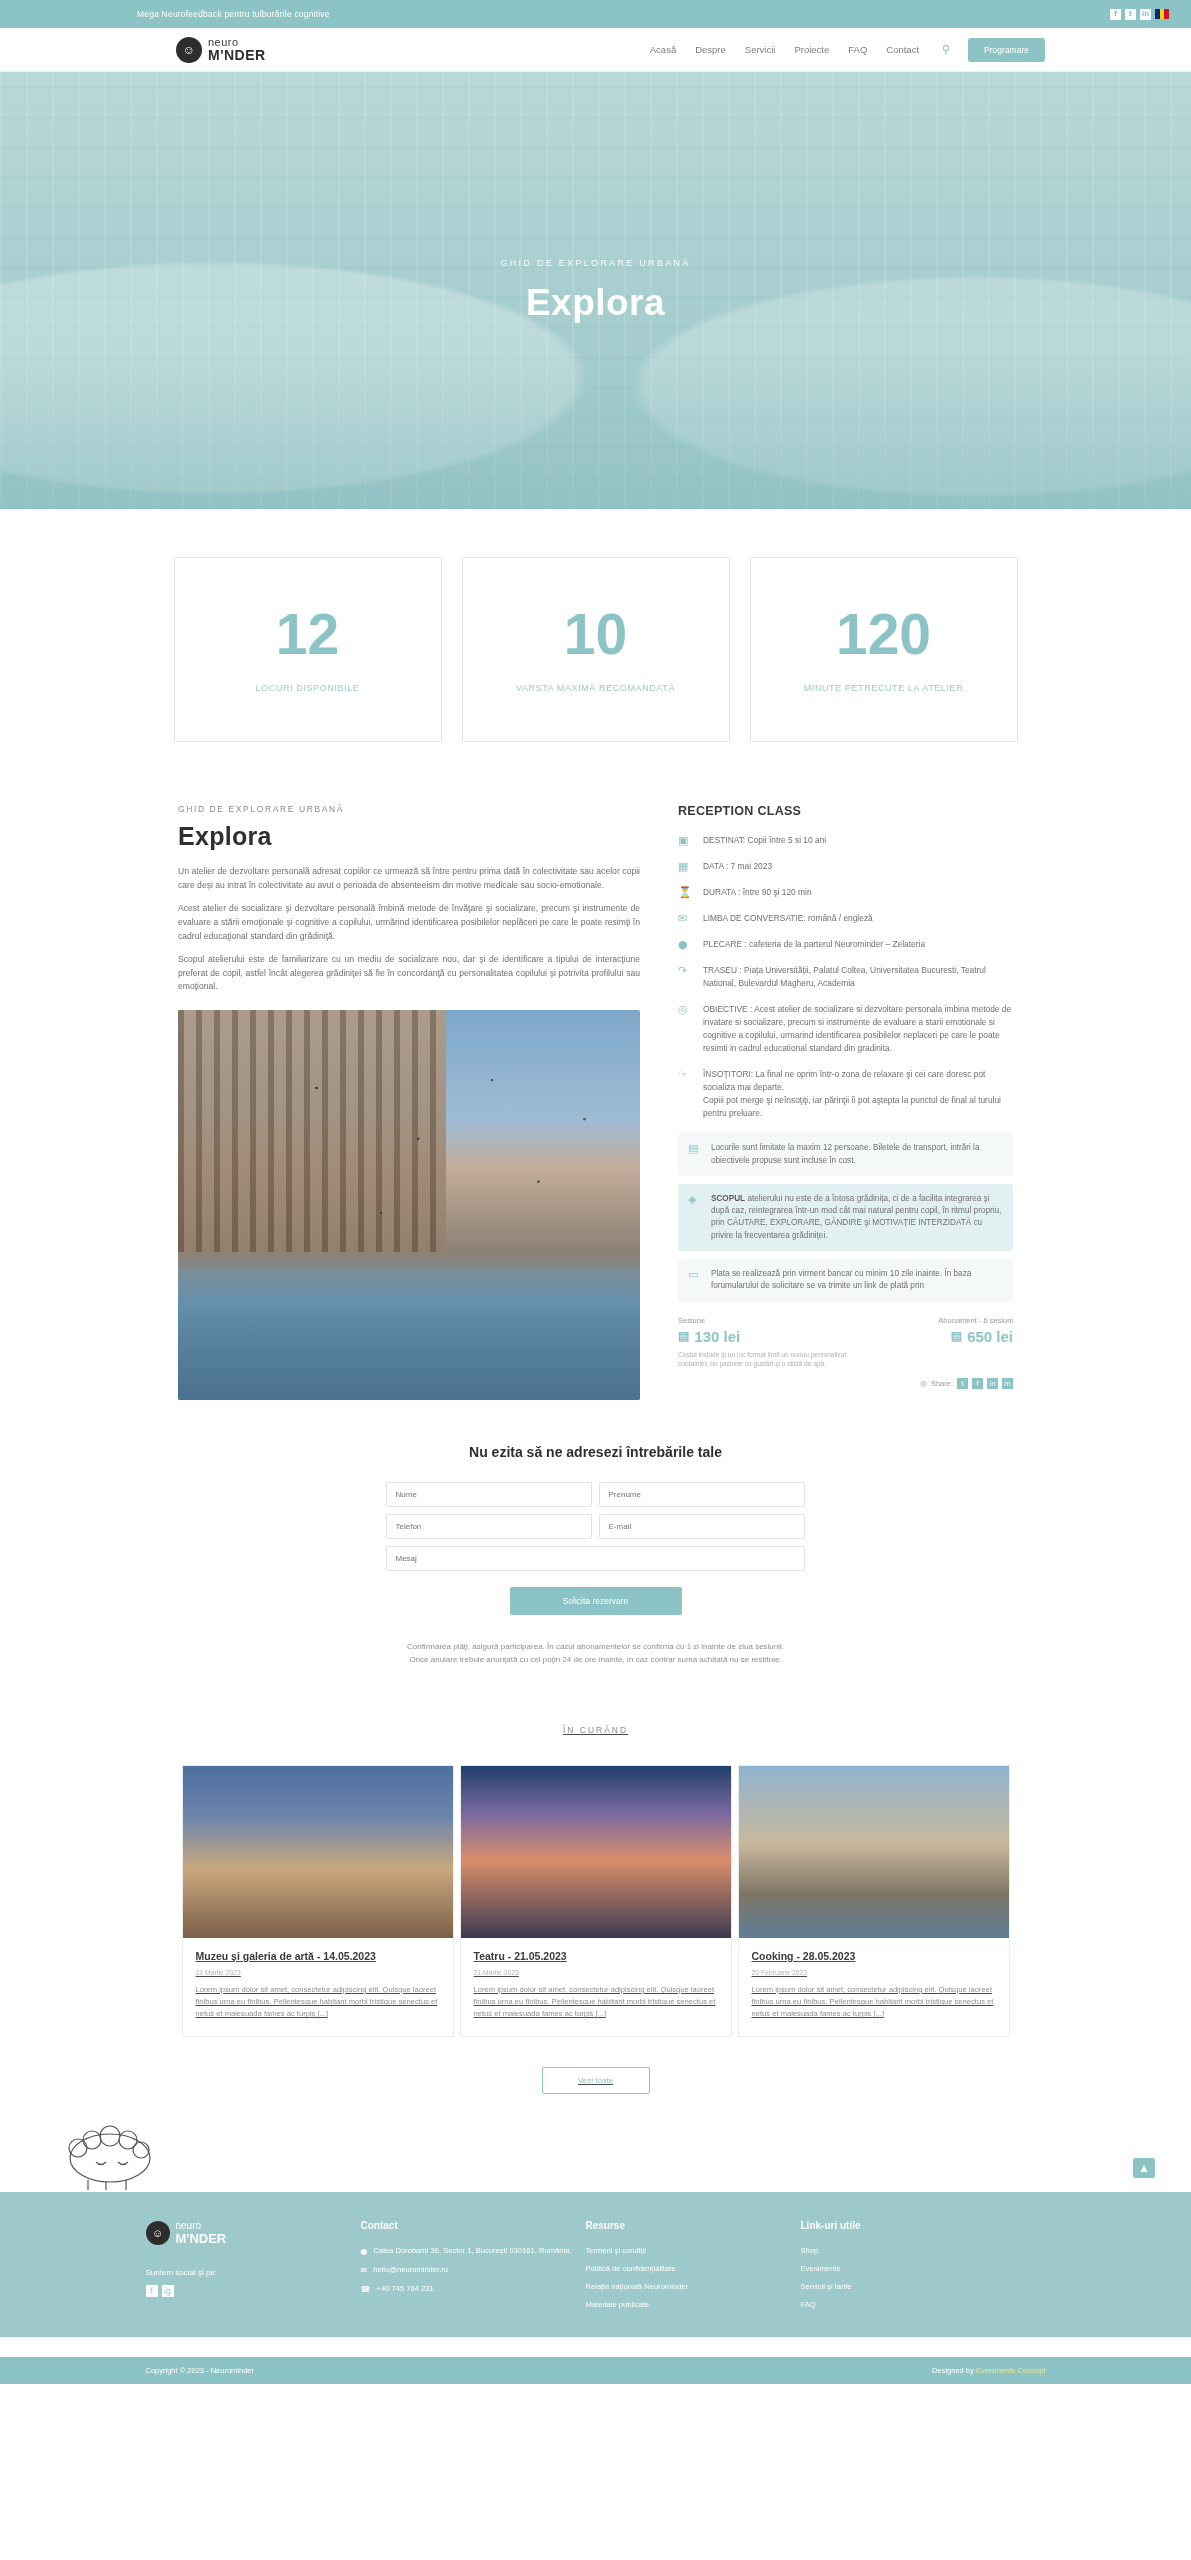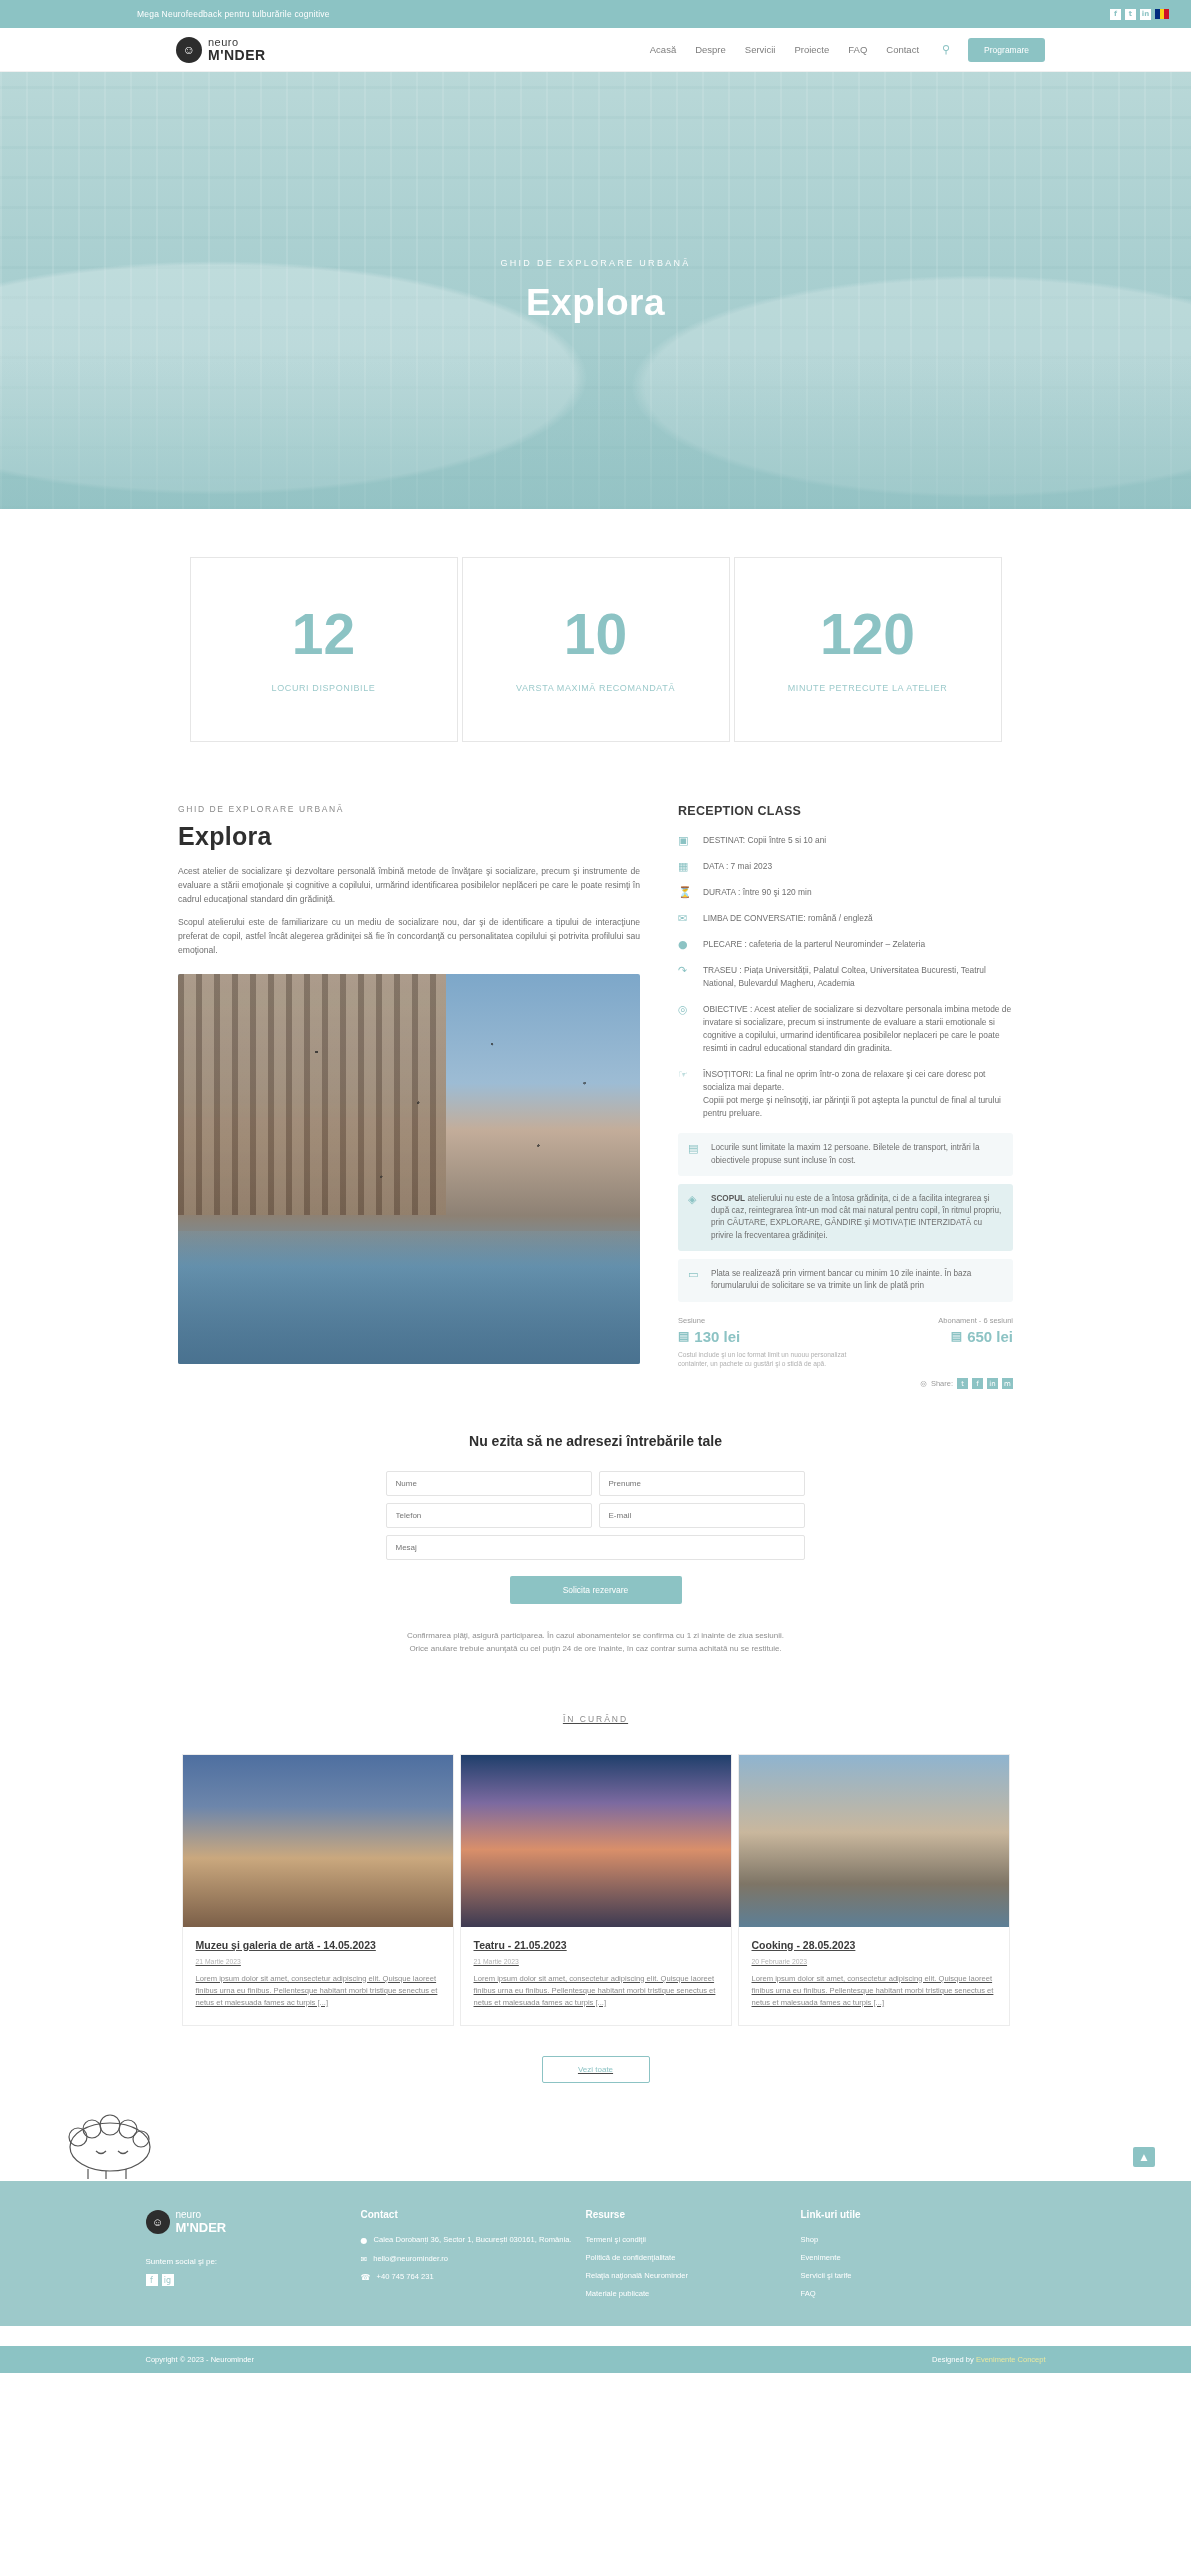--- a/index.html
+++ b/index.html
@@ -78,21 +78,21 @@
     background: linear-gradient(180deg, rgba(150,195,196,0) 0%, rgba(140,190,192,.55) 100%);
   }
   .hero-inner { position: relative; z-index: 2; text-align: center; }
   .hero-kicker {
     color: #ffffff; font-size: 9px; letter-spacing: 2.3px; margin-bottom: 14px;
     text-transform: uppercase; opacity: .95;
   }
   .hero-title { color: #ffffff; font-size: 37px; font-weight: bold; letter-spacing: .5px; }
 
   
-  .stats { display: flex; justify-content: center; gap: 4px; padding: 48px 0 40px; }
+  .stats { display: flex; justify-content: center; gap: 20px; padding: 48px 0 40px; }
   .stat {
     width: 268px; height: 185px; border: 1px solid #e6e6e6;
     display: flex; flex-direction: column; align-items: center; justify-content: center;
     background: #fff;
   }
   .stat .num { font-size: 57px; color: #8cc3c4; font-weight: bold; line-height: 1; }
   .stat .lbl {
     margin-top: 20px; font-size: 9px; color: #9ccacb; letter-spacing: .6px;
     text-transform: uppercase; text-align: center;
   }
@@ -288,20 +288,21 @@
   <div class="stat">
     <div class="num">120</div>
     <div class="lbl">MINUTE PETRECUTE LA ATELIER</div>
   </div>
 </section>
 
 <div class="wrap">
   <div class="col-left">
     <div class="kicker2">GHID DE EXPLORARE URBANĂ</div>
     <h2 class="section-title">Explora</h2>
+    <p class="para">Un atelier de dezvoltare personală adresat copiilor ce urmează să între pentru prima dată în colectivitate sau acelor copii care deși au intrat în colectivitate au avut o perioada de absenteeism din motive medicale sau socio-emotionale.</p>
     <p class="para">Acest atelier de socializare şi dezvoltare personală îmbină metode de învăţare şi socializare, precum şi instrumente de evaluare a stării emoţionale şi cognitive a copilului, urmărind identificarea posibilelor neplăceri pe care le poate resimţi în cadrul educaţional standard din grădiniţă.</p>
     <p class="para">Scopul atelierului este de familiarizare cu un mediu de socializare nou, dar şi de identificare a tipului de interacţiune preferat de copil, astfel încât alegerea grădiniţei să fie în concordanţă cu personalitatea copilului şi potrivita profilului sau emoţional.</p>
     <div class="photo">
         <div class="birds"></div>
       </div>
   </div>
 
   <div class="col-right">
     <h3 class="rc">RECEPTION CLASS</h3>
 

